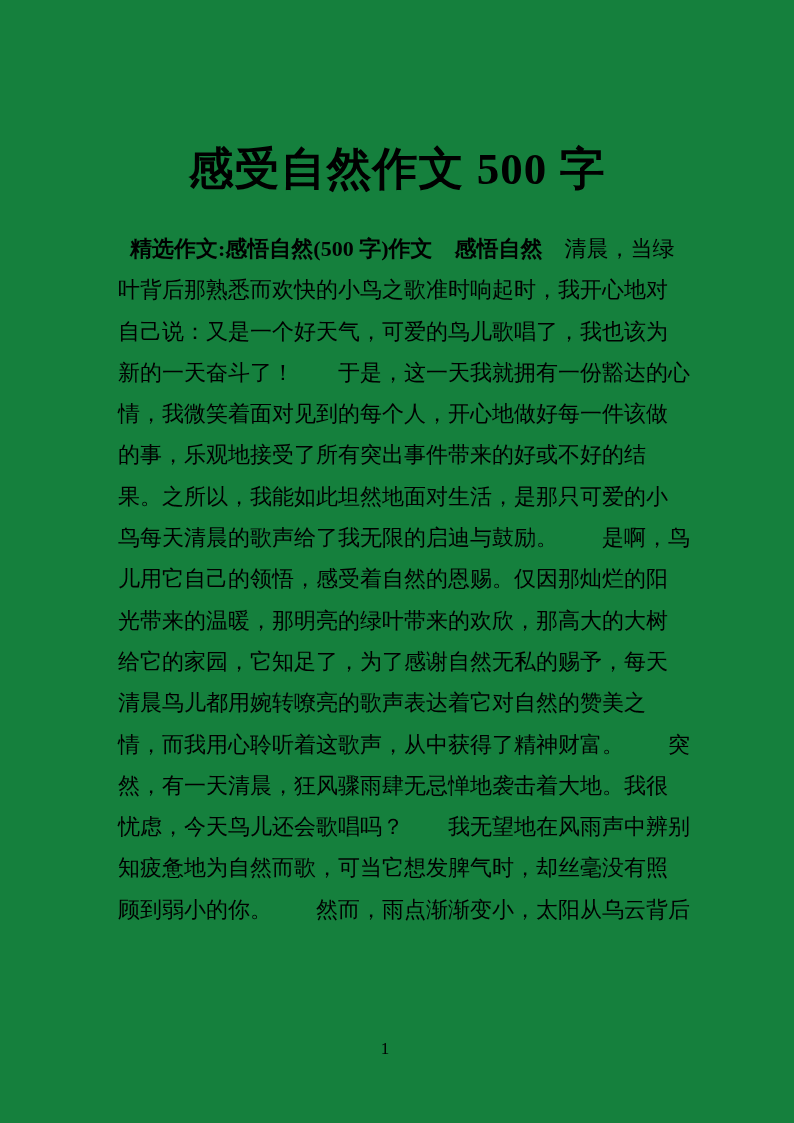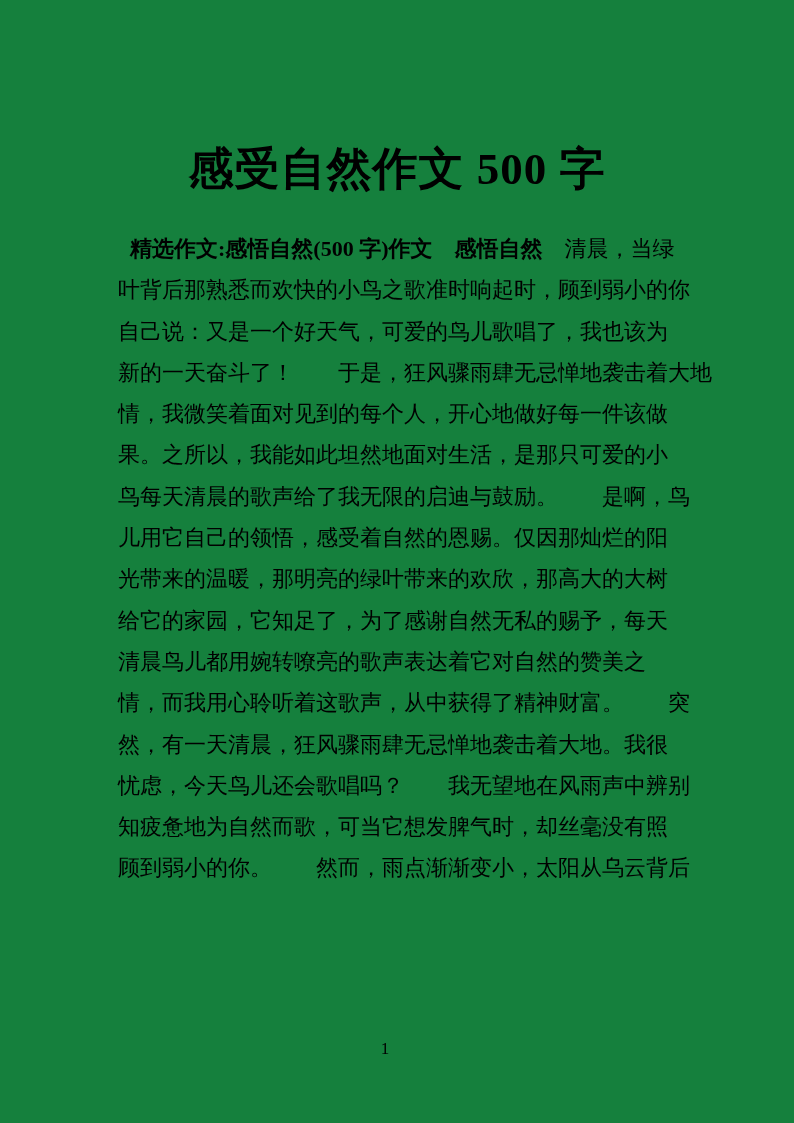--- a/index.html
+++ b/index.html
@@ -61,24 +61,25 @@
 </head>
 <body>
 
 <div class="page">
 
   <h1 class="doc-title">感受自然作文 500 字</h1>
 
   <div class="doc-body">
     <div class="body-line first-line"><span class="lead-bold">精选作文:感悟自然(500 字)作文　感悟自然</span><span>　清晨，当绿</span></div>
     <div id="body-lines">
-        <div class="body-line">叶背后那熟悉而欢快的小鸟之歌准时响起时，顾到弱小的你</div>
+        <div class="body-line">叶背后那熟悉而欢快的小鸟之歌准时响起时，我开心地对</div>
         <div class="body-line">自己说：又是一个好天气，可爱的鸟儿歌唱了，我也该为</div>
-        <div class="body-line">新的一天奋斗了！　　于是，狂风骤雨肆无忌惮地袭击着大地</div>
+        <div class="body-line">新的一天奋斗了！　　于是，这一天我就拥有一份豁达的心</div>
         <div class="body-line">情，我微笑着面对见到的每个人，开心地做好每一件该做</div>
+        <div class="body-line">的事，乐观地接受了所有突出事件带来的好或不好的结</div>
         <div class="body-line">果。之所以，我能如此坦然地面对生活，是那只可爱的小</div>
         <div class="body-line">鸟每天清晨的歌声给了我无限的启迪与鼓励。　　是啊，鸟</div>
         <div class="body-line">儿用它自己的领悟，感受着自然的恩赐。仅因那灿烂的阳</div>
         <div class="body-line">光带来的温暖，那明亮的绿叶带来的欢欣，那高大的大树</div>
         <div class="body-line">给它的家园，它知足了，为了感谢自然无私的赐予，每天</div>
         <div class="body-line">清晨鸟儿都用婉转嘹亮的歌声表达着它对自然的赞美之</div>
         <div class="body-line">情，而我用心聆听着这歌声，从中获得了精神财富。　　突</div>
         <div class="body-line">然，有一天清晨，狂风骤雨肆无忌惮地袭击着大地。我很</div>
         <div class="body-line">忧虑，今天鸟儿还会歌唱吗？　　我无望地在风雨声中辨别</div>
         <div class="body-line">知疲惫地为自然而歌，可当它想发脾气时，却丝毫没有照</div>

